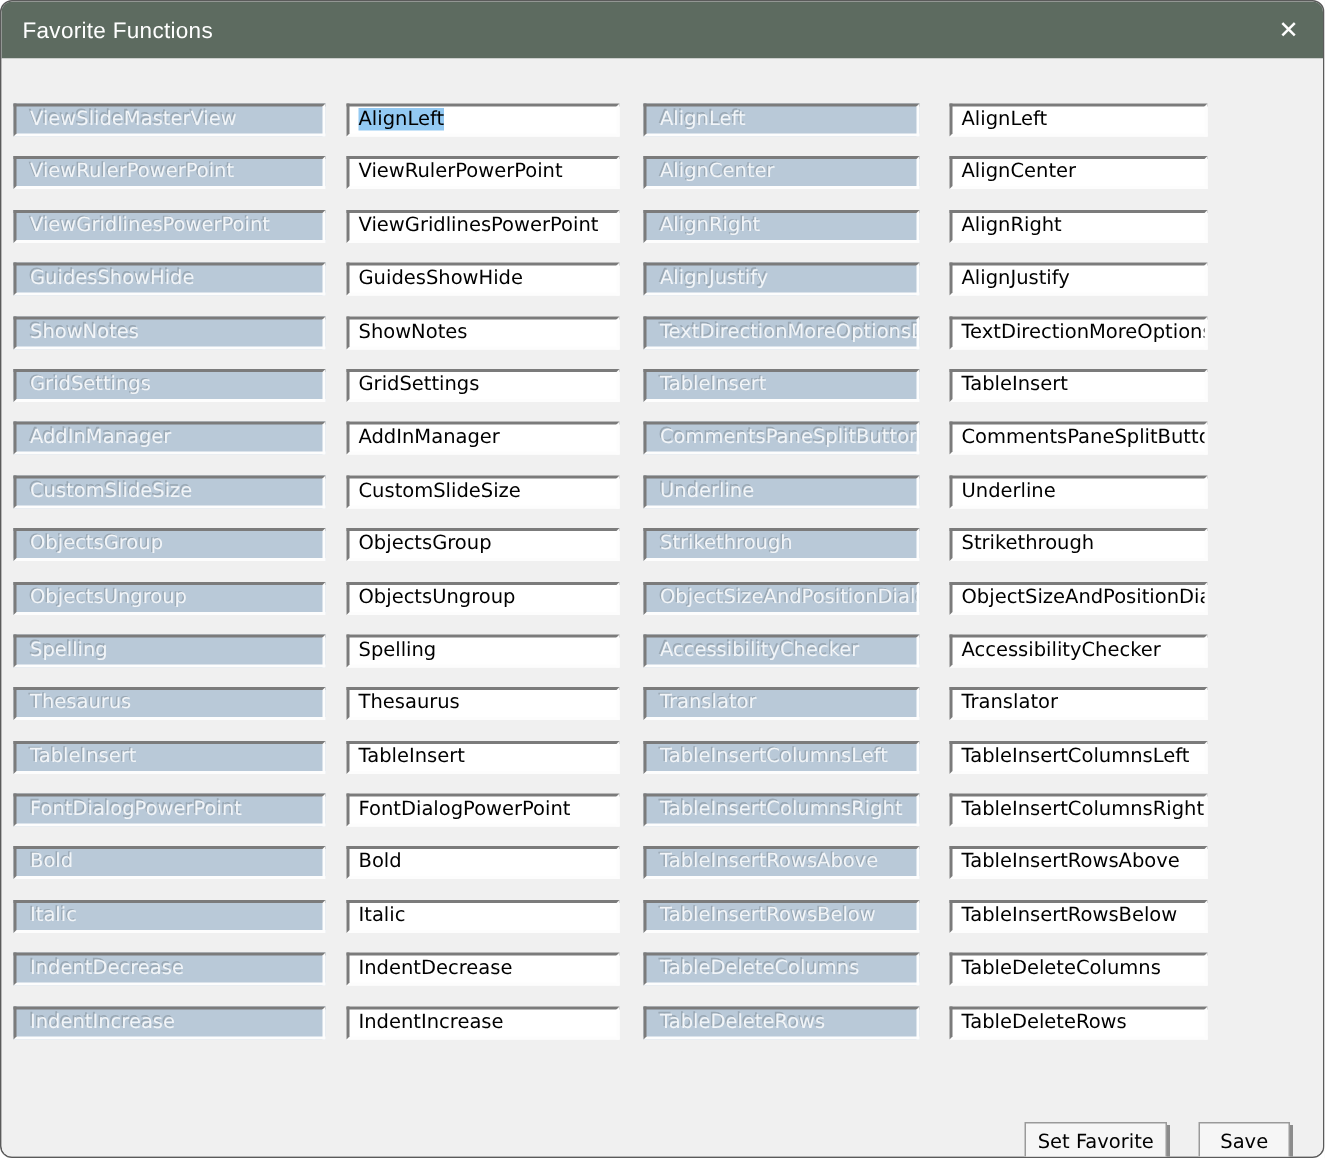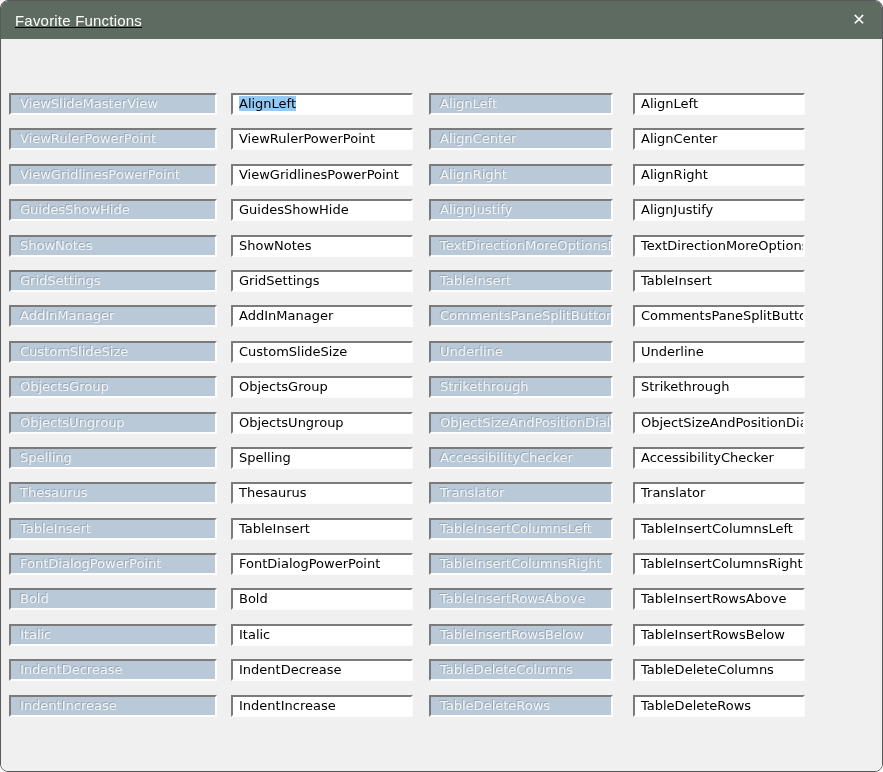--- a/index.html
+++ b/index.html
@@ -17,38 +17,37 @@
     width:883px;height:772px;
     border:1px solid #5a5a5a;
     border-radius:8px;
     overflow:hidden;
     background:var(--body-bg);
     font-family:"DejaVu Sans","Liberation Sans",sans-serif;
   }
   .titlebar{
     position:absolute;top:0;left:0;right:0;height:38px;
     background:var(--titlebar);
-    display:flex;align-items:center;text-decoration:underline;
+    display:flex;align-items:center;
   }
   .title{
     color:#ffffff;font-size:15px;
     font-family:"Liberation Sans",sans-serif;
     padding-left:14px;
     letter-spacing:.2px;
   }
   .close-btn{
     position:absolute;right:0;top:0;width:46px;height:38px;
     display:flex;align-items:center;justify-content:center;
     color:#ffffff;font-size:16px;line-height:1;
     cursor:pointer;
   }
   .content{
     position:absolute;top:38px;left:0;right:0;bottom:0;
     background:var(--body-bg);
-    margin-top:24px;
   }
   .grid{
     position:absolute;top:30px;left:8px;
     display:grid;
     grid-template-columns:208px 196px 200px 192px;
     column-gap:0;
     row-gap:13.4px;
   }
   .grid .c2{margin-left:14px;}
   .grid .c3{margin-left:16px;}

